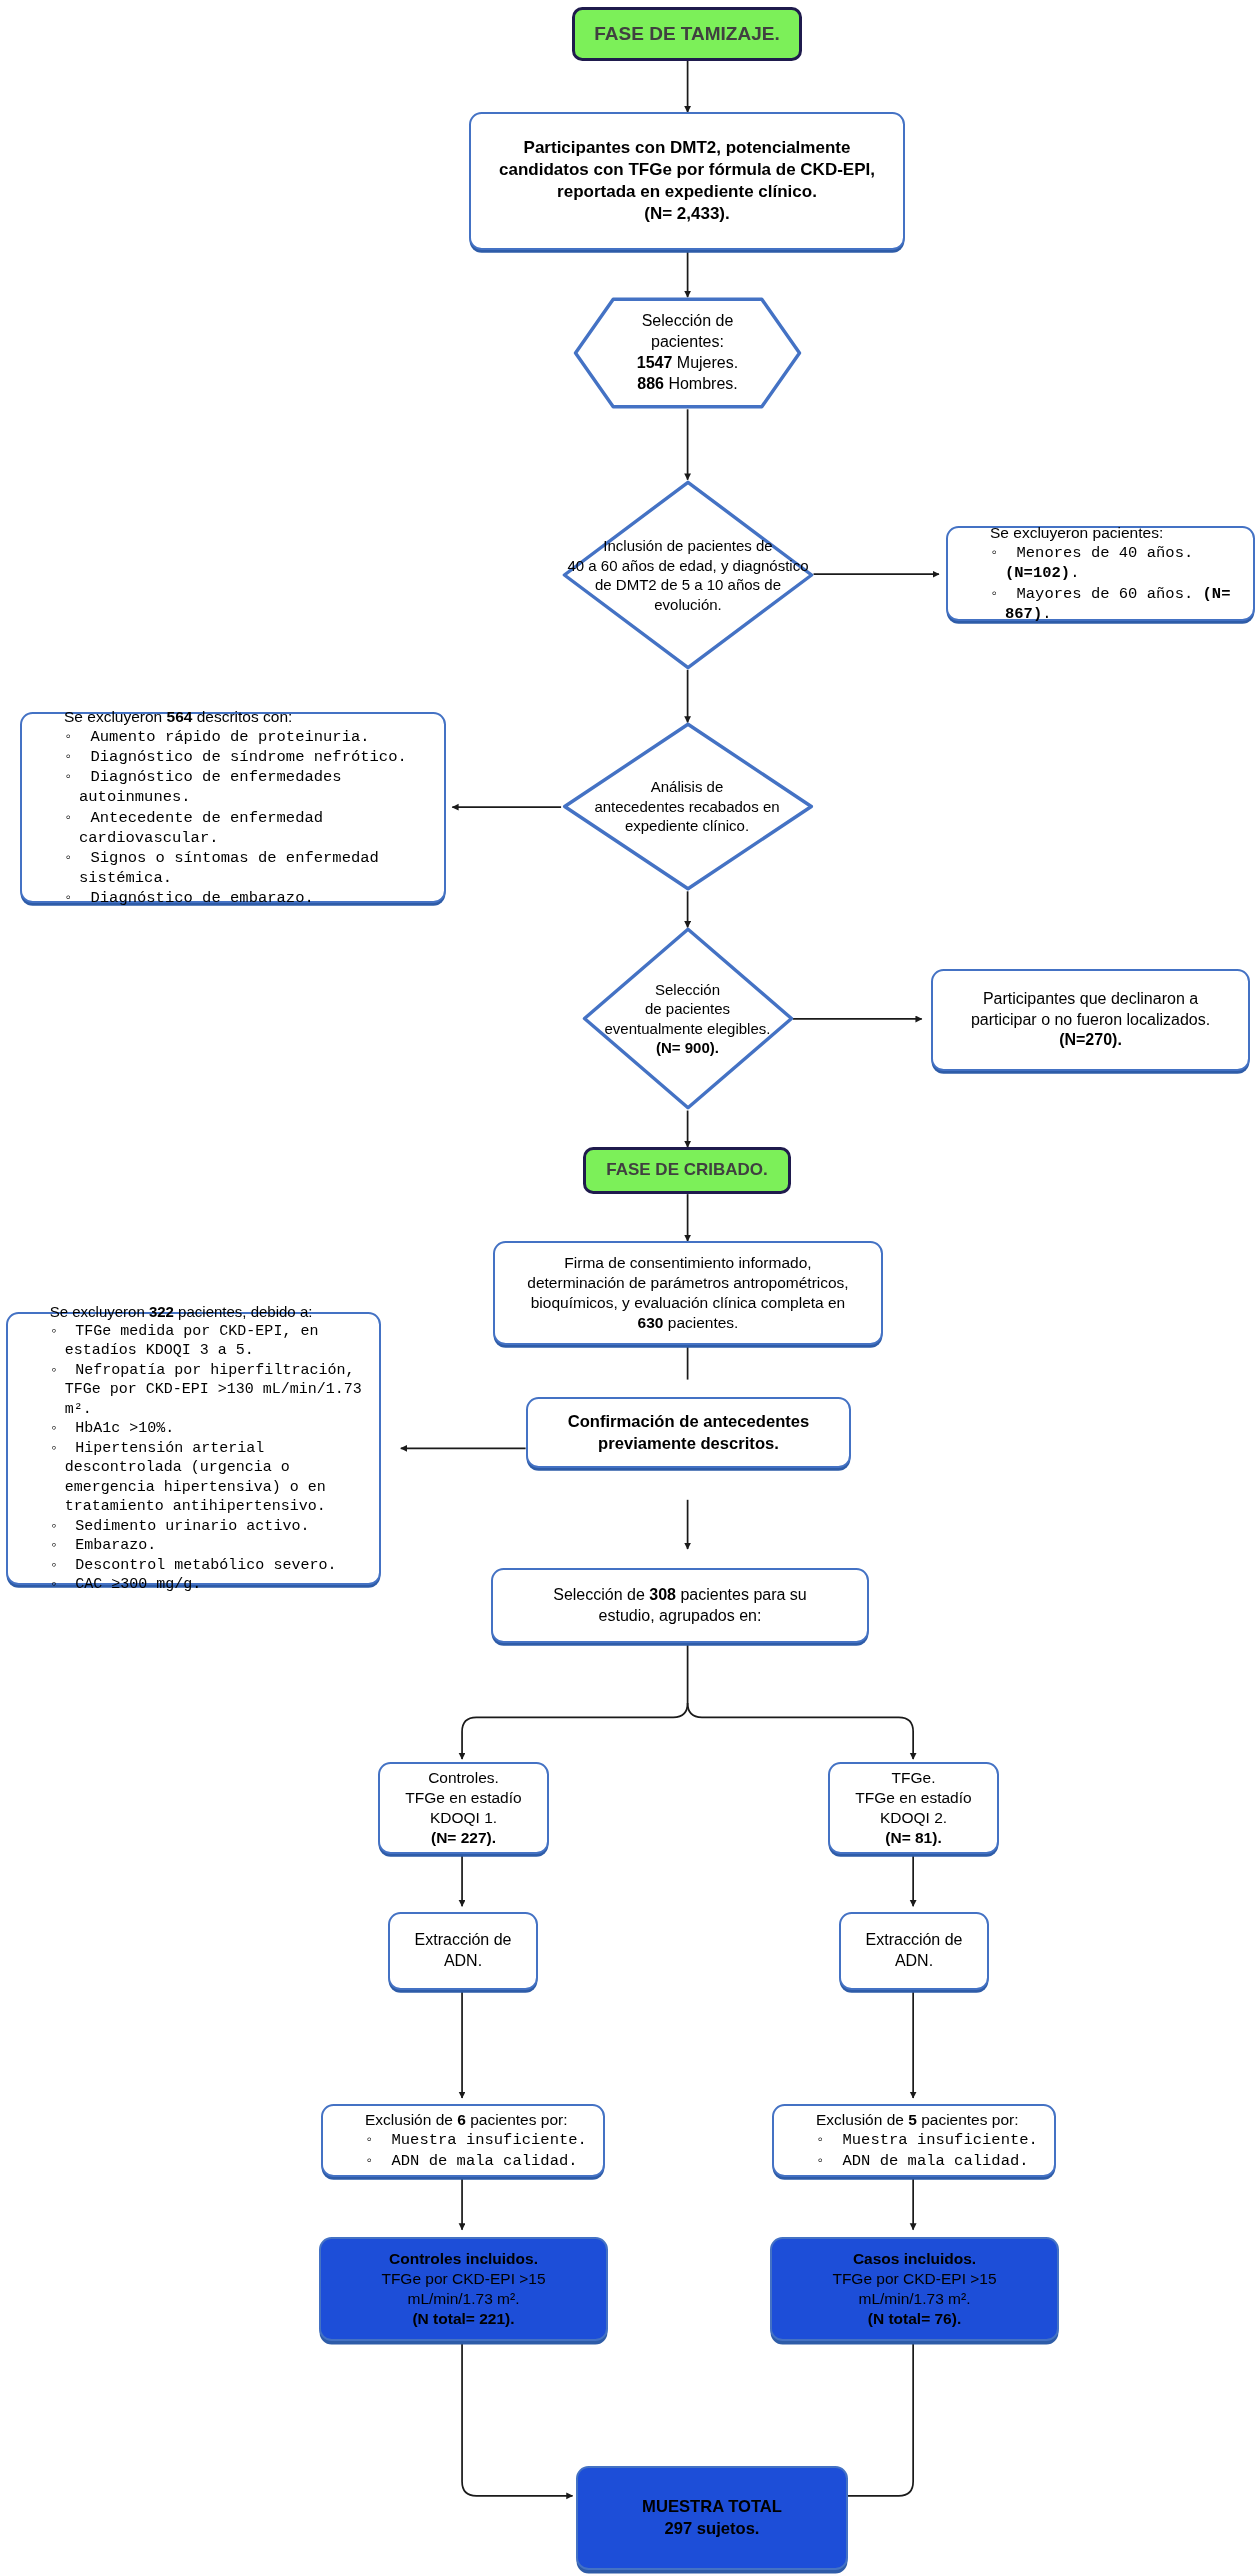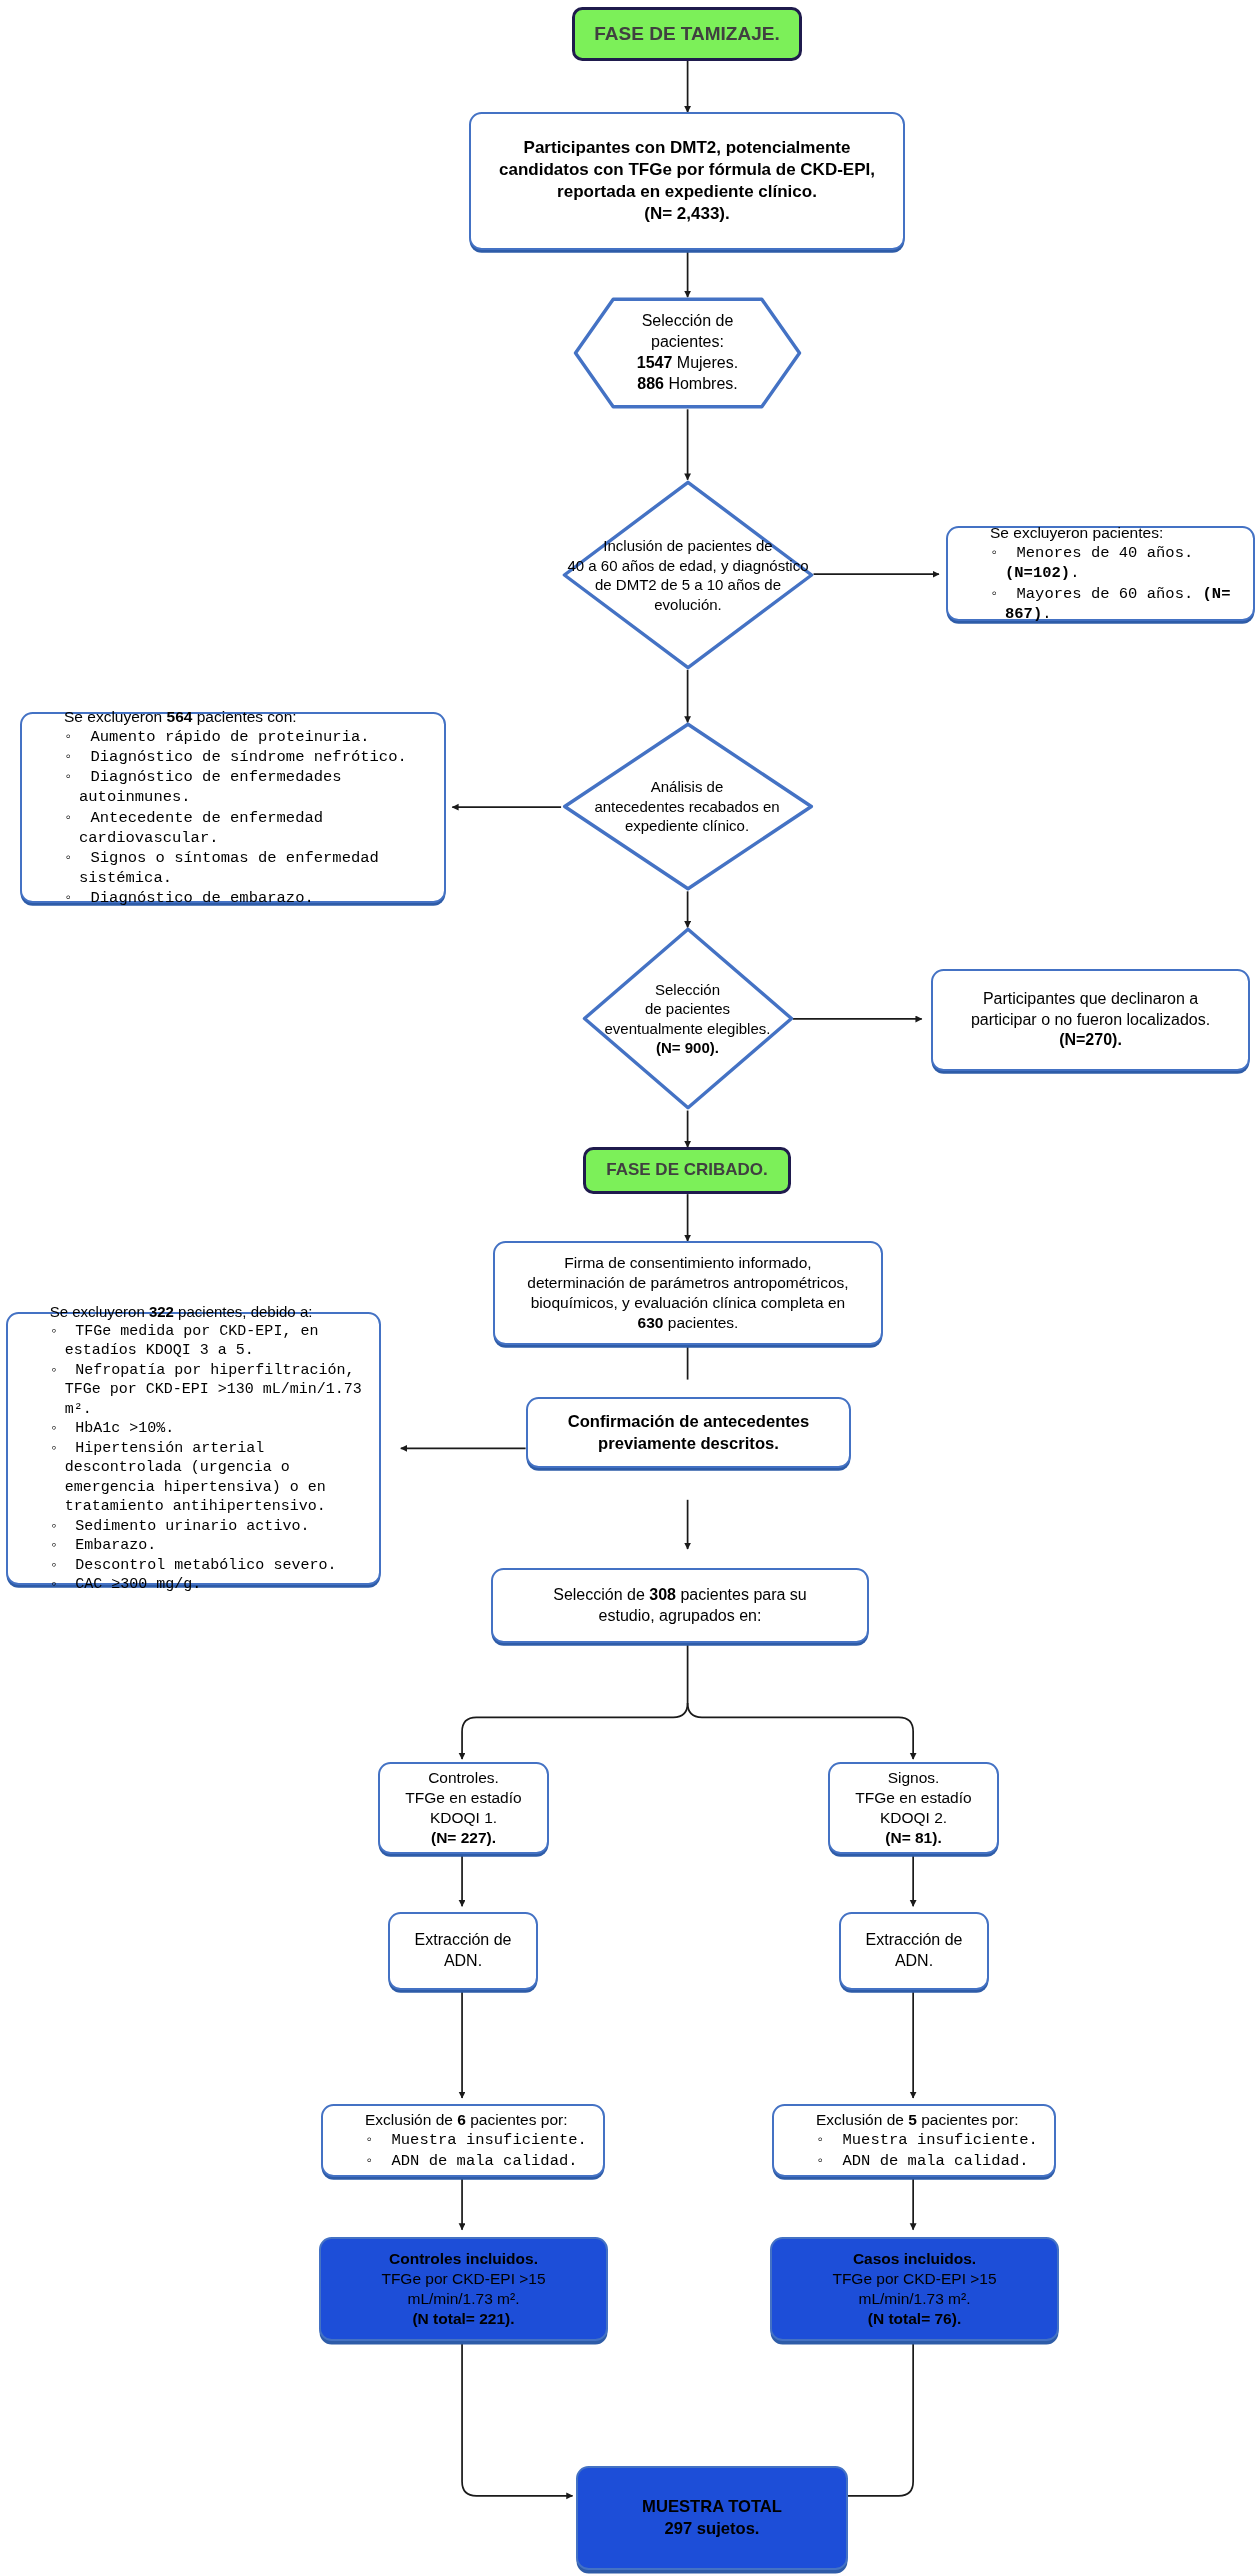--- a/index.html
+++ b/index.html
@@ -193,21 +193,21 @@
   <div class="shape-label" style="left:544px;top:722px;width:286px;height:169px;font-size:15px;">
     <div>
       <span>Análisis de</span><br>
       <span>antecedentes recabados en</span><br>
       <span>expediente clínico.</span>
     </div>
   </div>
 
   <div class="node rect listbox" style="left:20px;top:712px;width:426px;height:191px;font-size:15.5px;">
     <div class="inner">
-      <span><span>Se excluyeron </span><b>564</b><span> pacientes con:</span></span>
+      <span><span>Se excluyeron </span><b>564</b><span> descritos con:</span></span>
       <span class="bul">Aumento rápido de proteinuria.</span>
       <span class="bul">Diagnóstico de síndrome nefrótico.</span>
       <span class="bul">Diagnóstico de enfermedades autoinmunes.</span>
       <span class="bul">Antecedente de enfermedad cardiovascular.</span>
       <span class="bul">Signos o síntomas de enfermedad sistémica.</span>
       <span class="bul">Diagnóstico de embarazo.</span>
     </div>
   </div>
 
   <div class="shape" style="left:582px;top:927px;width:212px;height:183px;">
@@ -277,21 +277,21 @@
     <div class="inner">
       <span>Controles.</span><br>
       <span>TFGe en estadío</span><br>
       <span>KDOQI 1.</span><br>
       <b>(N= 227).</b>
     </div>
   </div>
 
   <div class="node rect" style="left:828px;top:1762px;width:171px;height:92px;font-size:15.5px;">
     <div class="inner">
-      <span>Signos.</span><br>
+      <span>TFGe.</span><br>
       <span>TFGe en estadío</span><br>
       <span>KDOQI 2.</span><br>
       <b>(N= 81).</b>
     </div>
   </div>
 
   <div class="node rect" style="left:388px;top:1912px;width:150px;height:78px;font-size:16px;">
     <div class="inner">
       <span>Extracción de</span><br>
       <span>ADN.</span>

